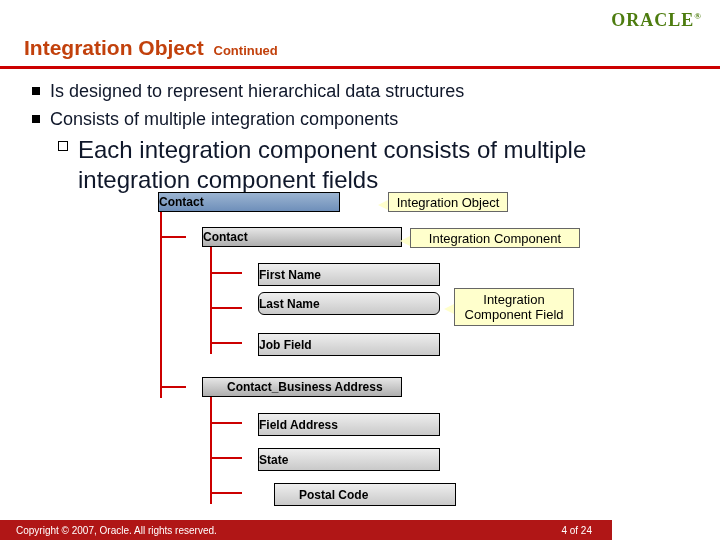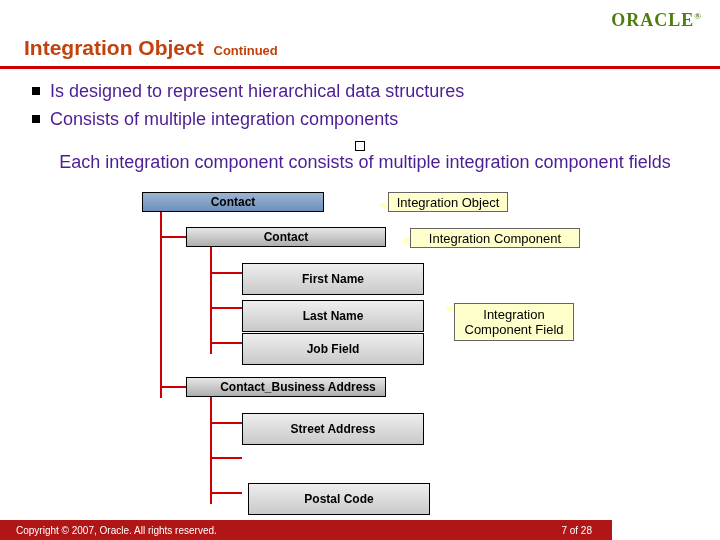--- a/index.html
+++ b/index.html
@@ -4,32 +4,32 @@
 <style>
   * { box-sizing: border-box; margin: 0; padding: 0; }
   html, body { width: 720px; height: 540px; font-family: Arial, Helvetica, sans-serif; background: #fff; overflow: hidden; }
   .slide { position: relative; width: 720px; height: 540px; }
   .logo { position: absolute; top: 10px; right: 18px; }
   .logo-text { font-family: "Times New Roman", serif; font-weight: 700; font-size: 18px; color: #4d7c0f; letter-spacing: 1px; }
   .logo-text .dot { vertical-align: super; font-size: 9px; }
   .title { position: absolute; top: 36px; left: 24px; font-size: 21px; font-weight: 700; color: #c2410c; }
   .title .cont { font-size: 13px; font-weight: 700; margin-left: 4px; }
   .redbar { position: absolute; top: 66px; left: 0; width: 720px; height: 3px; background: #c00; }
-  .bullets { position: absolute; top: 80px; left: 32px; width: 640px; color: #4c1d95; }
+  .bullets { position: absolute; top: 80px; left: 32px; width: 640px; color: #0f172a; }
   .b1 { display: flex; align-items: flex-start; margin-bottom: 5px; font-size: 18px; line-height: 1.25; }
   .sq { width: 8px; height: 8px; background: #000; margin-top: 7px; margin-right: 10px; flex: 0 0 8px; }
-  .b2 { display: flex; align-items: center; margin-left: 26px; font-size: 18px; line-height: 1.25; flex-direction: column; }
+  .b2 { display: flex; align-items: flex-start; margin-left: 26px; font-size: 24px; line-height: 1.25; }
   .hsq { width: 10px; height: 10px; border: 1px solid #000; margin-top: 6px; margin-right: 10px; flex: 0 0 10px; }
   .diagram { position: absolute; top: 192px; left: 0; width: 720px; height: 320px; }
-  .box { position: absolute; border: 1px solid #000; text-align: center; font-size: 12px; font-weight: 700; display: flex; align-items: center; justify-content: center; }
+  .box { position: absolute; border: 1px solid #000; text-align: center; font-size: 12px; font-weight: 700; display: flex; align-items: center; justify-content: flex-start; margin-left: 16px; }
   .root { left: 142px; top: 0; width: 182px; height: 20px;
     background: linear-gradient(#9bb4d1, #6e8fba); color: #000; }
   .comp { width: 200px; height: 20px;
     background: linear-gradient(#e6e6e6, #aeaeae); }
-  .field { width: 182px; height: 32px;
+  .field { width: 182px; height: 23px;
     background: linear-gradient(#eee, #c9c9c9); }
   .conn { position: absolute; background: #c00; }
   .callout { position: absolute; background: #ffffcc; border: 1px solid #666; font-size: 13px; display: flex; align-items: center; justify-content: center; text-align: center; padding: 2px 4px; }
   .co-tail { position: absolute; width: 0; height: 0; }
   .footer { position: absolute; left: 0; bottom: 0; width: 612px; height: 20px; background: #b01616; color: #fff; font-size: 10px; display: flex; align-items: center; }
   .footer .copy { position: absolute; left: 16px; }
   .footer .pg { position: absolute; right: 20px; }
 </style>
 </head>
 <body>
@@ -73,60 +73,63 @@
       <span>Contact</span>
     </div>
 
     <div class="conn" style="left:210px; top:55px; width:2px; height:107px;"></div>
 
     <div class="conn" style="left:210px; top:80px; width:32px; height:2px;"></div>
     <div class="box field" style="left:242px; top:71px;">
       <span>First Name</span>
     </div>
     <div class="conn" style="left:210px; top:115px; width:32px; height:2px;"></div>
-    <div class="box field" style="left:242px; top:108px;">
+    <div class="box field" style="left:242px; top:100px;border-radius:6px;">
       <span>Last Name</span>
     </div>
     <div class="conn" style="left:210px; top:150px; width:32px; height:2px;"></div>
     <div class="box field" style="left:242px; top:141px;">
       <span>Job Field</span>
     </div>
 
     <div class="conn" style="left:160px; top:194px; width:26px; height:2px;"></div>
     <div class="box comp" style="left:186px; top:185px;padding-left:24px;">
       <span>Contact_Business Address</span>
     </div>
 
     <div class="conn" style="left:210px; top:205px; width:2px; height:107px;"></div>
 
     <div class="conn" style="left:210px; top:230px; width:32px; height:2px;"></div>
     <div class="box field" style="left:242px; top:221px;">
-      <span>Street Address</span>
+      <span>Field Address</span>
     </div>
     <div class="conn" style="left:210px; top:265px; width:32px; height:2px;"></div>
+    <div class="box field" style="left:242px; top:256px;">
+      <span>State</span>
+    </div>
     <div class="conn" style="left:210px; top:300px; width:32px; height:2px;"></div>
-    <div class="box field" style="left:248px; top:291px;">
+    <div class="box field" style="left:258px; top:291px;padding-left:24px;">
       <span>Postal Code</span>
     </div>
 
     <div class="callout" style="left:388px; top:0px; width:120px; height:20px;">
       <span>Integration Object</span>
     </div>
     <div class="callout" style="left:410px; top:36px; width:170px; height:20px;">
       <span>Integration Component</span>
     </div>
-    <div class="callout" style="left:454px; top:96px; width:120px; height:38px; white-space:pre-line;margin-top:15px;">
+    <div class="callout" style="left:454px; top:96px; width:120px; height:38px; white-space:pre-line;">
       <span>Integration
 Component Field</span>
     </div>
 
     <div class="co-tail" style="left:378px; top:8px; border-top:5px solid transparent; border-bottom:5px solid transparent; border-right:10px solid #ffffcc;"></div>
     <div class="co-tail" style="left:400px; top:44px; border-top:5px solid transparent; border-bottom:5px solid transparent; border-right:10px solid #ffffcc;"></div>
     <div class="co-tail" style="left:444px; top:112px; border-top:5px solid transparent; border-bottom:5px solid transparent; border-right:10px solid #ffffcc;"></div>
 
   </div>
 
   <div class="footer">
     <span class="copy">Copyright © 2007, Oracle. All rights reserved.</span>
-    <span class="pg">7 of 28</span>
+    <span class="pg">4 of 24</span>
   </div>
 
 </div>
 
 </body></html>

